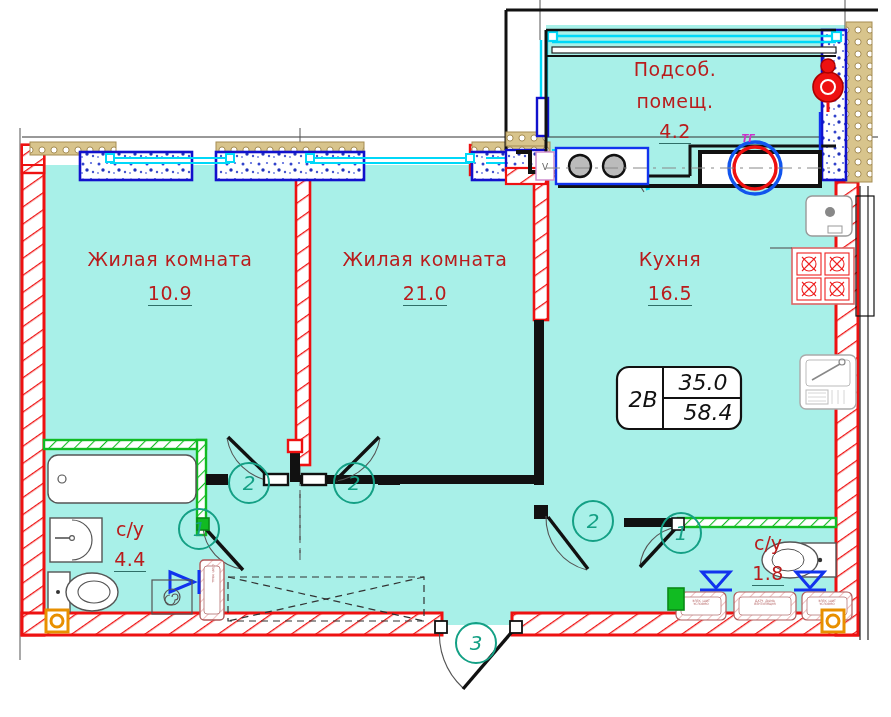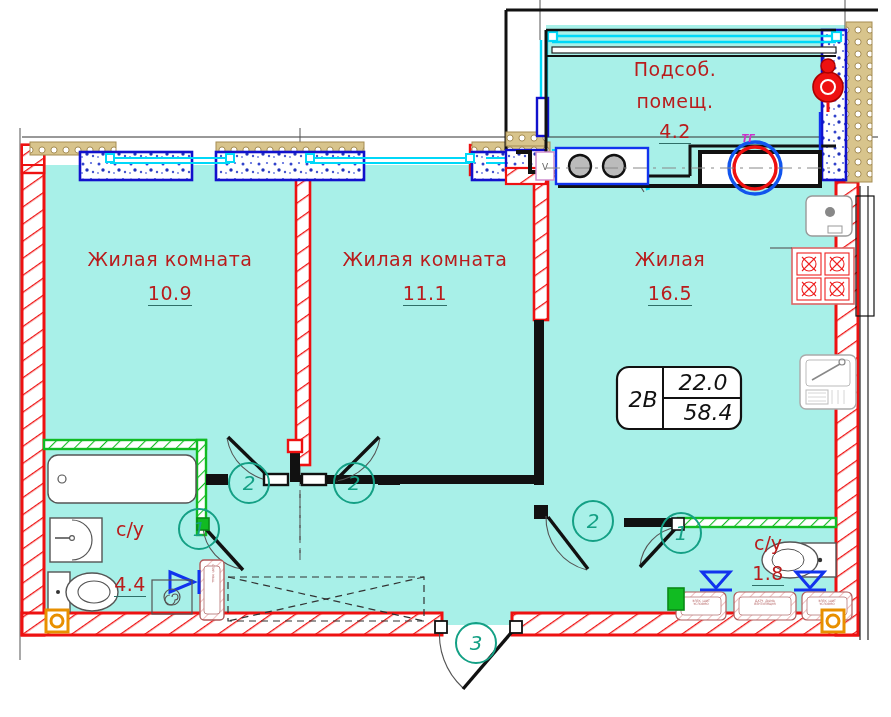--- a/index.html
+++ b/index.html
@@ -358,49 +358,49 @@
     </g>
   </svg>
 
   <div class="lbl room-name" style="left:60px; top:248px; width:220px;">Жилая комната</div>
   <div class="lbl room-area" style="left:60px; top:282px; width:220px;">
     <span class="area-ul">10.9</span>
   </div>
 
   <div class="lbl room-name" style="left:315px; top:248px; width:220px;">Жилая комната</div>
   <div class="lbl room-area" style="left:315px; top:282px; width:220px;">
-    <span class="area-ul">11.1</span>
-  </div>
-
-  <div class="lbl room-name" style="left:600px; top:248px; width:140px;">Жилая</div>
+    <span class="area-ul">21.0</span>
+  </div>
+
+  <div class="lbl room-name" style="left:600px; top:248px; width:140px;">Кухня</div>
   <div class="lbl room-area" style="left:600px; top:282px; width:140px;">
     <span class="area-ul">16.5</span>
   </div>
 
   <div class="lbl room-name" style="left:600px; top:58px; width:150px;">Подсоб.</div>
   <div class="lbl room-name" style="left:600px; top:90px; width:150px;">помещ.</div>
   <div class="lbl room-area" style="left:600px; top:120px; width:150px;">
     <span class="area-ul">4.2</span>
   </div>
 
 
   <div class="lbl wc-name" style="left:95px; top:518px; width:70px;">с/у</div>
-  <div class="lbl room-area" style="left:95px; top:573px; width:70px;">
+  <div class="lbl room-area" style="left:95px; top:548px; width:70px;">
     <span class="area-ul">4.4</span>
   </div>
 
   <div class="lbl wc-name" style="left:738px; top:532px; width:60px;">с/у</div>
   <div class="lbl room-area" style="left:738px; top:562px; width:60px;">
     <span class="area-ul">1.8</span>
   </div>
 
   <div class="lbl tg" style="left:728px; top:133px; width:40px;">ТГ</div>
 
   <div class="lbl badge-txt" style="left:622px; top:387px; width:42px;">2В</div>
-  <div class="lbl badge-txt" style="left:665px; top:370px; width:76px;">22.0</div>
+  <div class="lbl badge-txt" style="left:665px; top:370px; width:76px;">35.0</div>
   <div class="lbl badge-txt" style="left:665px; top:400px; width:86px;">58.4</div>
 
   <div class="dmark" style="left:178px; top:508px;">1</div>
   <div class="dmark" style="left:228px; top:462px;">2</div>
   <div class="dmark" style="left:333px; top:462px;">2</div>
   <div class="dmark" style="left:572px; top:500px;">2</div>
   <div class="dmark" style="left:660px; top:512px;">1</div>
   <div class="dmark" style="left:455px; top:622px;">3</div>
 
   <div class="microtxt" style="left:681px; top:600px; width:40px;">

